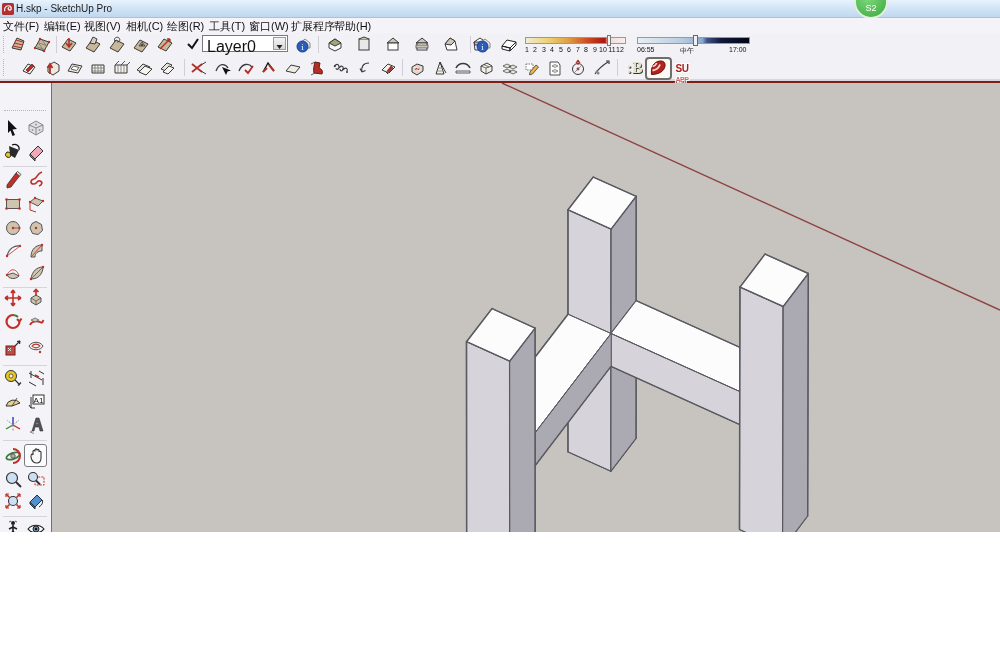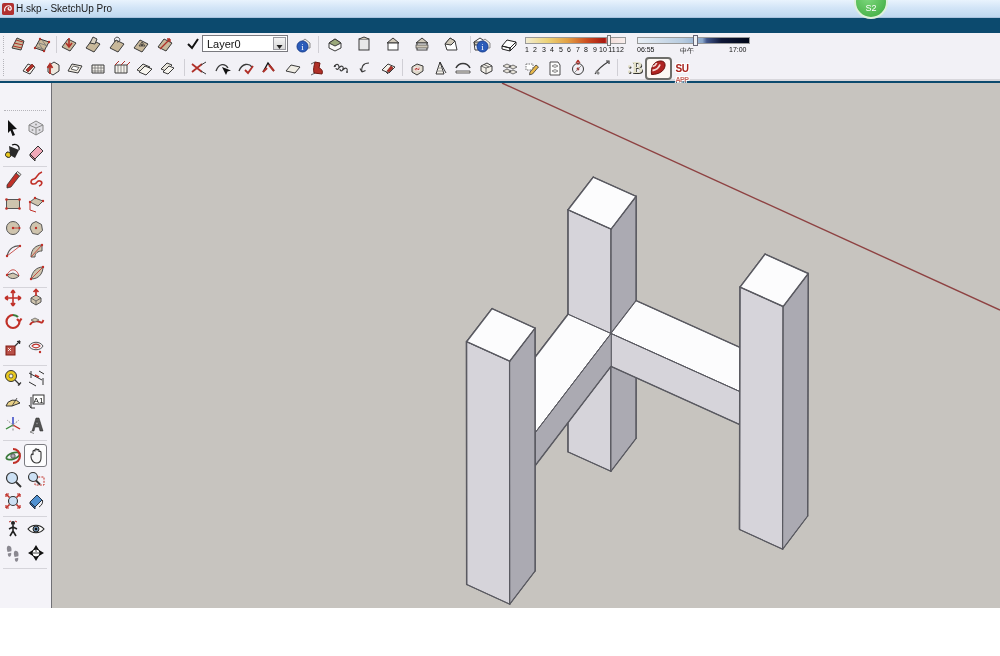--- a/index.html
+++ b/index.html
@@ -1,16 +1,16 @@
 <!DOCTYPE html>
 <html><head><meta charset="utf-8">
 <style>
 *{margin:0;padding:0;box-sizing:border-box}
 html,body{width:1000px;height:656px;overflow:hidden}
-#root{position:relative;width:1000px;height:608px;font-family:"Liberation Sans",sans-serif;background:#0c4a6e;overflow:hidden}
+#root{position:relative;width:1000px;height:532px;font-family:"Liberation Sans",sans-serif;background:#7f1d1d;overflow:hidden}
 .abs{position:absolute}
 #title{left:0;top:0;width:1000px;height:18px;background:linear-gradient(180deg,#e9f3fd 0%,#d3e5f7 45%,#bfd8ef 100%);border-bottom:1px solid #a8c2dd}
 #title .txt{position:absolute;left:16px;top:3px;font-size:10px;color:#1a1a1a}
 #badge{position:absolute;left:854px;top:-15px;width:34px;height:34px;border-radius:50%;background:radial-gradient(circle at 40% 35%,#7ed87e,#3aa83a);border:2px solid #dff0dc;color:#fff;font-size:9px;line-height:9px}
 #menu{left:0;top:18px;width:1000px;height:15px;background:#f4f3f8}
 #menu span{position:absolute;top:1px;font-size:11px;color:#111;letter-spacing:0px}
 #tb1{left:0;top:33px;width:1000px;height:23px;background:#f2f1f6}
 #tb2{left:0;top:56px;width:1000px;height:25px;background:#f2f1f6;border-bottom:2px solid #d8d7dc}
 #pal{left:0;top:83px;width:52px;height:573px;background:#f4f3f8;border-right:1px solid #707075}
 #canvas{left:52px;top:83px;width:948px;height:573px;background:#c7c4bf}
@@ -25,20 +25,31 @@
 <div id="title" class="abs">
 <svg class="abs" style="left:2px;top:3px" width="12" height="12" viewBox="0 0 13 13">
         <rect x="0" y="0" width="13" height="13" rx="2" fill="#b03030"></rect>
         <path d="M3 9 C2 6 4 3 7 3 C9 3 10 4 10 6 C10 8 8 8 7 7 C6 6 7 5 8 5" stroke="#fff" stroke-width="1.3" fill="none"></path>
       </svg>
 <span class="txt">H.skp - SketchUp Pro</span>
 <div id="badge">
         <span style="position:absolute;left:0;right:0;top:17px;text-align:center">S2</span>
       </div>
 </div>
+<div id="menu" class="abs">
+      <span style="left:3px">文件(F)</span>
+      <span style="left:44px">编辑(E)</span>
+      <span style="left:84px">视图(V)</span>
+      <span style="left:126px">相机(C)</span>
+      <span style="left:167px">绘图(R)</span>
+      <span style="left:209px">工具(T)</span>
+      <span style="left:249px">窗口(W)</span>
+      <span style="left:291px">扩展程序</span>
+      <span style="left:334px">帮助(H)</span>
+    </div>
 <div id="tb1" class="abs">
       <div class="grip" style="left:3px;top:3px;bottom:3px"></div>
       <div class="ico" style="left:8px;top:1px">
         <svg width="20" height="20" viewBox="0 0 20 20">
           <path d="M4 14 L9 4 L16 7 L13 16 Z" fill="#c8b89a" stroke="#3a3a3a"></path>
           <path d="M5 12 L14 14 M6 9 L15 11 M8 6 L15 8" stroke="#b03028" stroke-width="1" fill="none"></path>
         </svg>
       </div>
       <div class="ico" style="left:32px;top:1px">
         <svg width="20" height="20" viewBox="0 0 20 20">
@@ -79,21 +90,21 @@
       <div class="ico" style="left:155px;top:1px">
         <svg width="20" height="20" viewBox="0 0 20 20">
           <path d="M3 13 L9 5 L17 9 L11 17 Z" fill="#c8b89a" stroke="#3a3a3a"></path>
           <path d="M5 15 L15 5 M15 5 L12 5 M15 5 L15 8" stroke="#b03028" stroke-width="1.4" fill="none"></path>
         </svg>
       </div>
       <svg class="abs" style="left:186px;top:4px" width="14" height="14" viewBox="0 0 14 14">
         <path d="M2 7 L6 11 L12 2" stroke="#111" stroke-width="2" fill="none"></path>
       </svg>
       <div class="abs" style="left:202px;top:2px;width:86px;height:17px;background:#fff;border:1px solid #7a7a7f">
-        <span style="position:absolute;left:4px;top:2px;font-size:11px;color:#111">Layer0</span>
+        <span style="position:absolute;left:4px;top:2px;font-size:16px;color:#111">Layer0</span>
         <div style="position:absolute;right:1px;top:1px;width:13px;height:13px;background:linear-gradient(#f4f4f4,#d8d8d8);border:1px solid #9a9aa0"><svg width="11" height="11" viewBox="0 0 11 11">
             <path d="M2.5 4 L5.5 8 L8.5 4 Z" fill="#222"></path>
           </svg></div>
       </div>
       <div class="ico" style="left:294px;top:1px">
         <svg width="20" height="20" viewBox="0 0 20 20">
           <path d="M6 9 L11 5 L16 9 L16 14 L6 14 Z" fill="#f0ede4" stroke="#8a8a8a"></path>
           <circle cx="8.5" cy="12.5" r="5.5" fill="#2b5cba" stroke="#1a3f8f"></circle>
           <text x="8.5" y="15.8" font-size="9" fill="#fff" text-anchor="middle" font-family="Liberation Serif">i</text>
         </svg>

